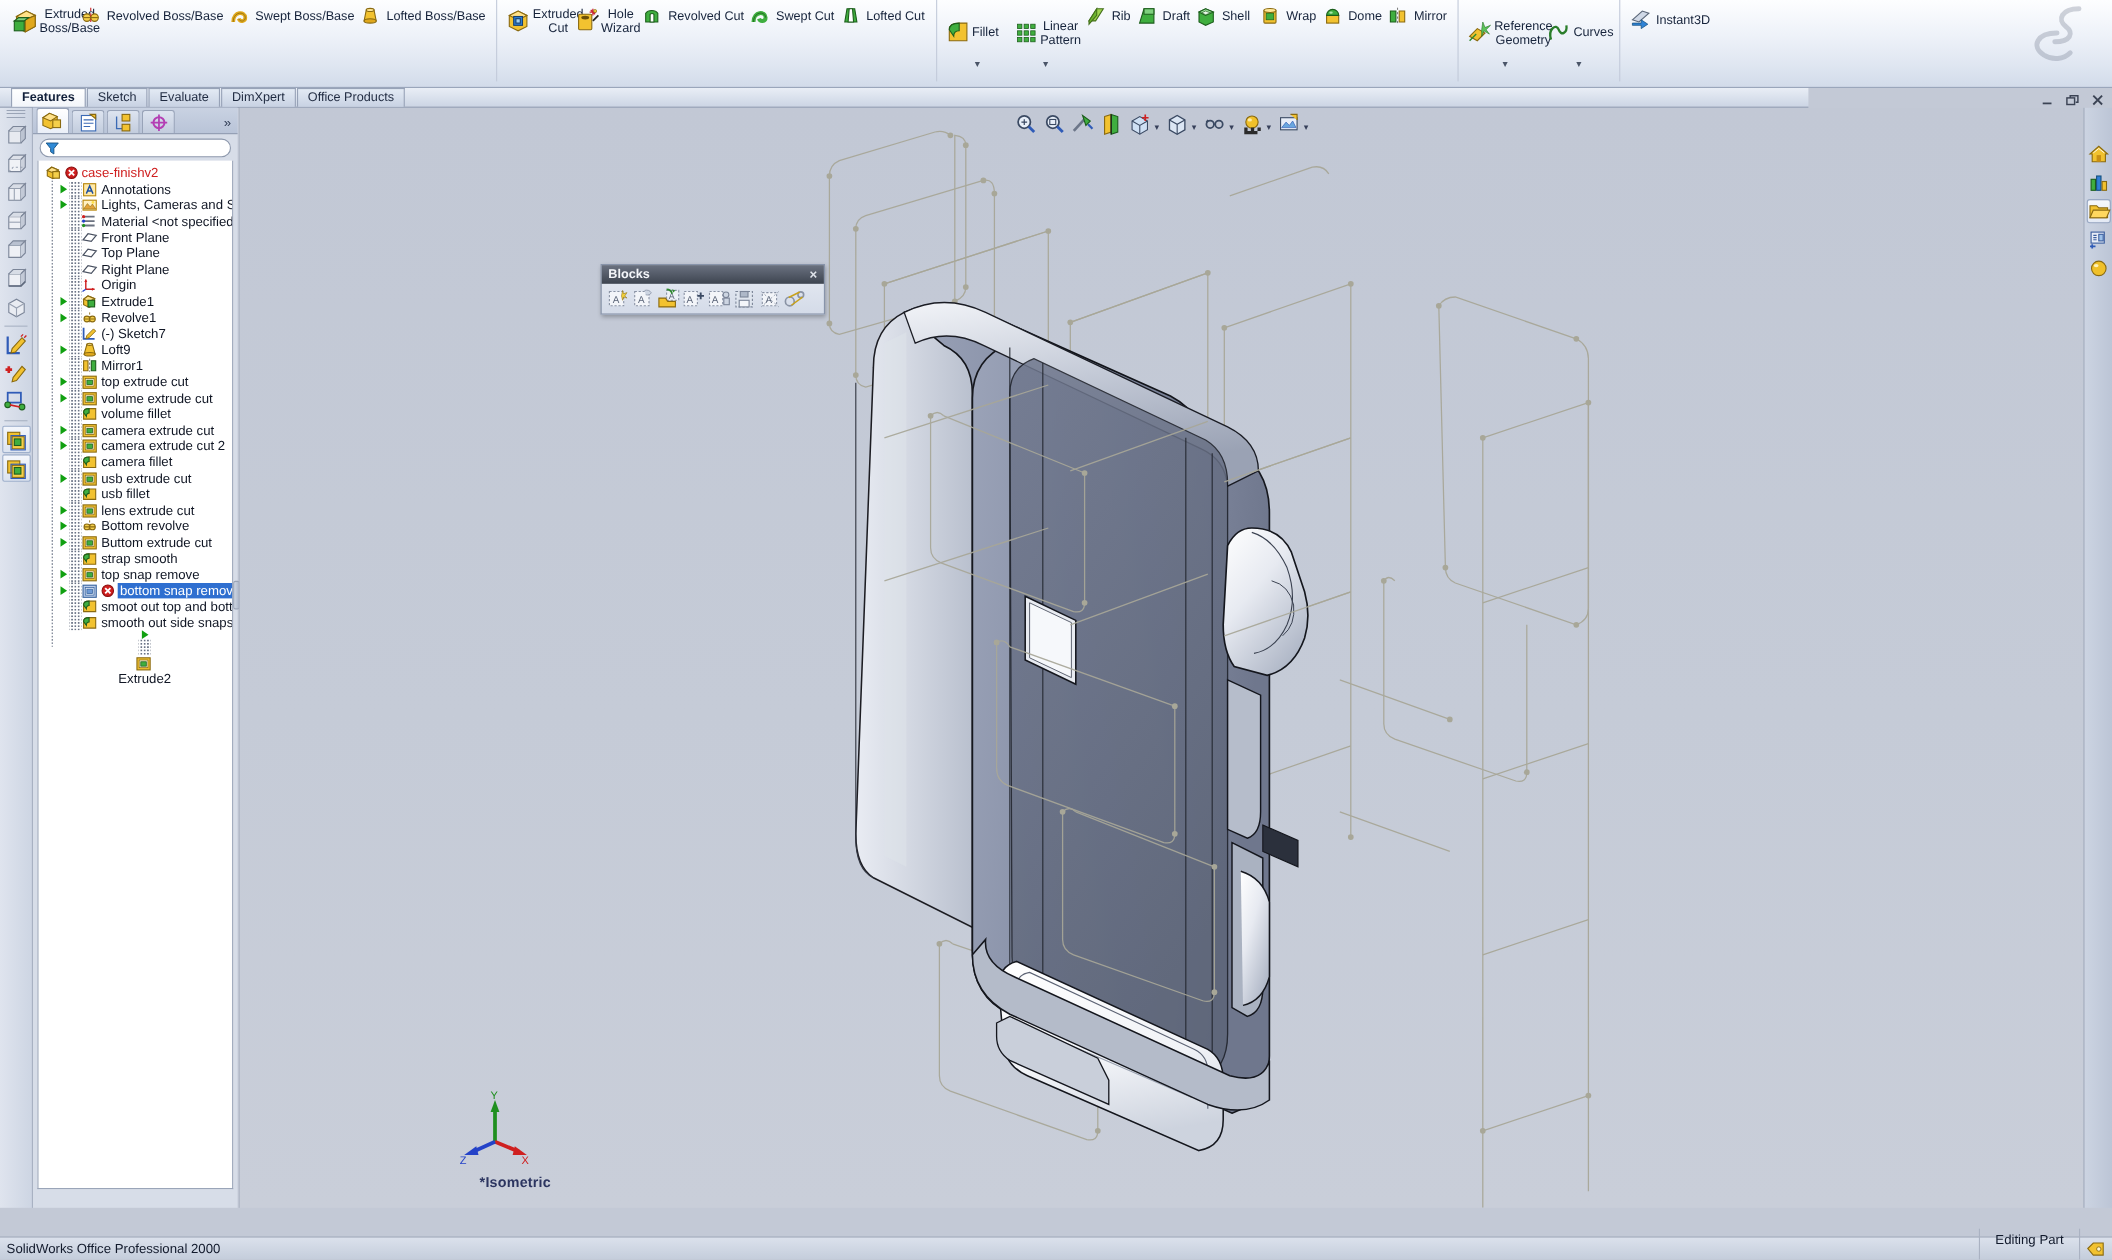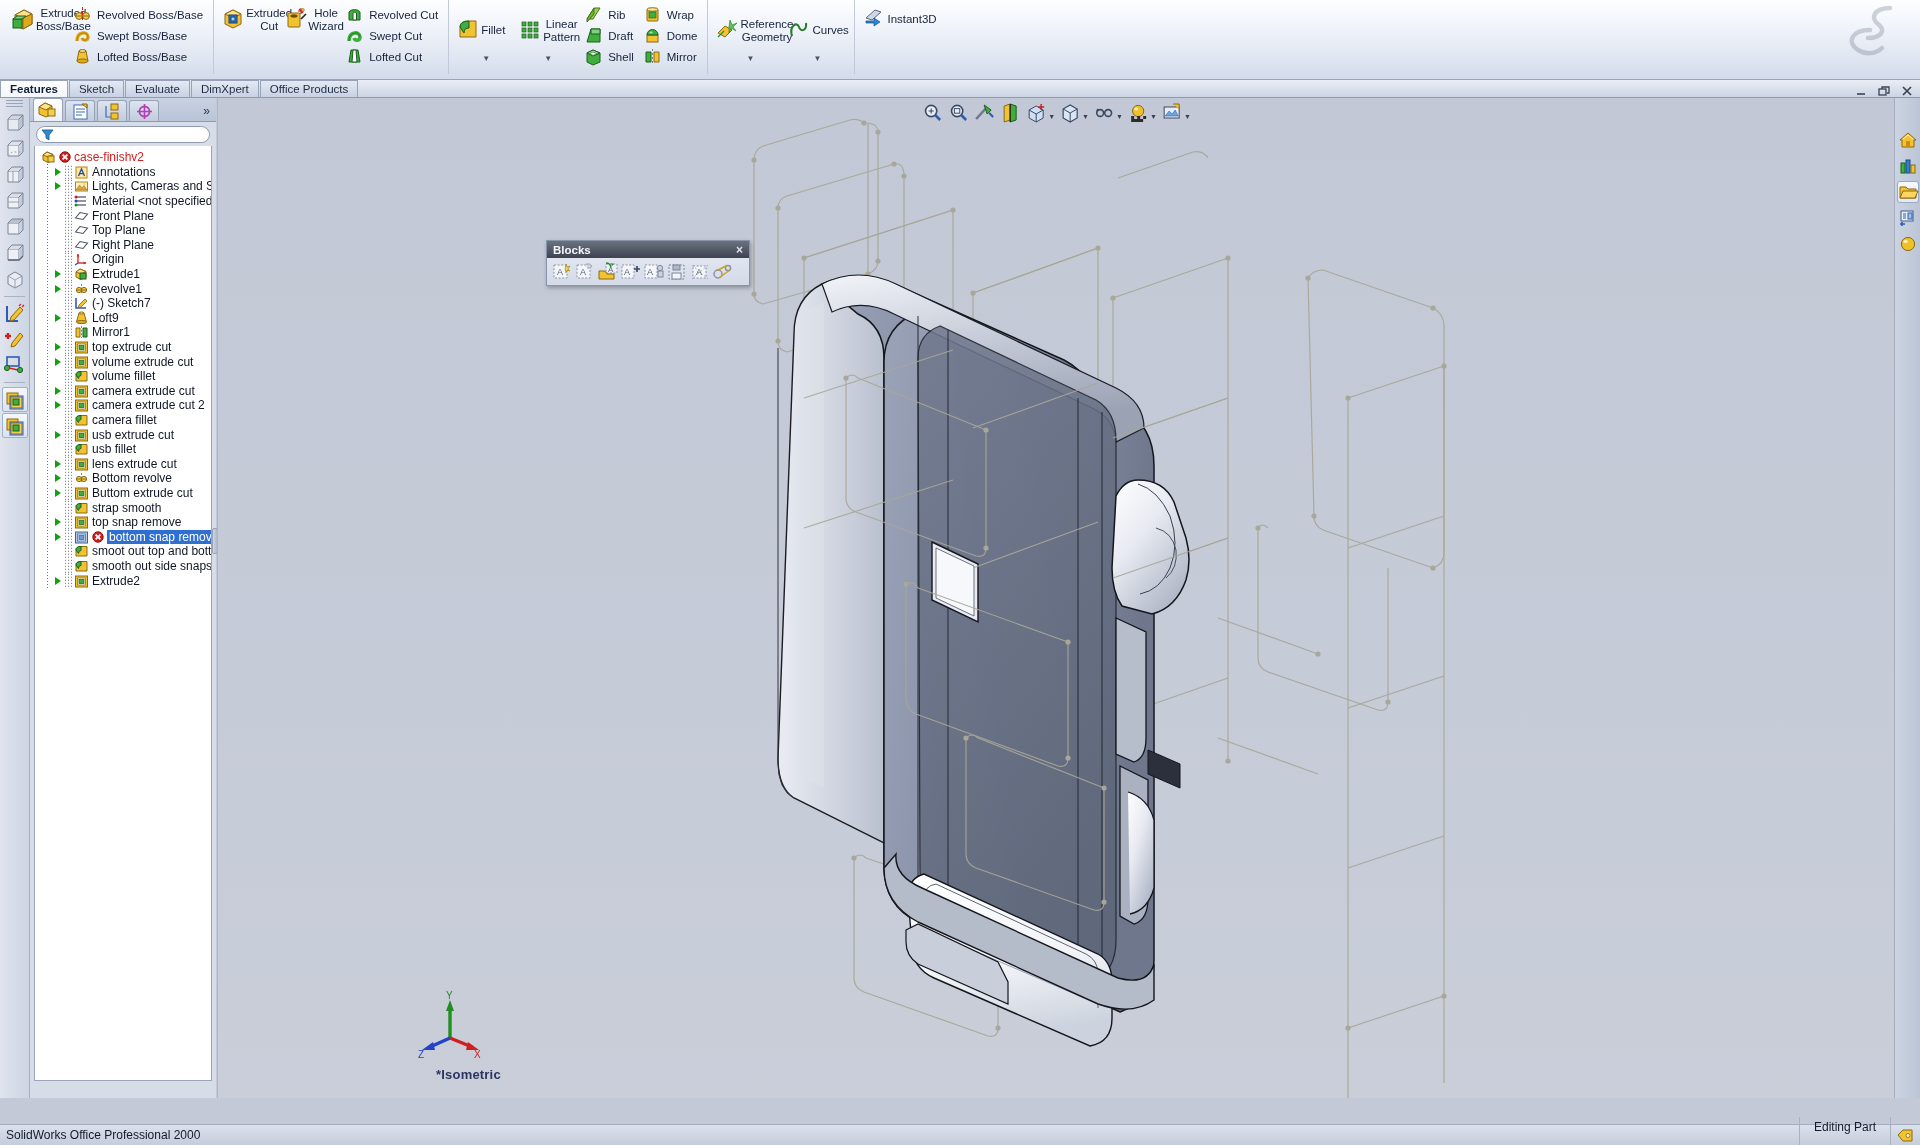--- a/index.html
+++ b/index.html
@@ -23,36 +23,36 @@
   .rb-group { display:flex; align-items:flex-start; height:74px; padding:2px 6px 0 6px;
               border-right:1px solid #c2cada; }
   .rb-group.nobord { border-right:none; }
 
   .big-btn { display:flex; flex-direction:row; align-items:center; width:62px; padding-top:3px;
              cursor:default; }
   .big-btn .lbl { font-size:11.5px; text-align:center; line-height:12.5px; color:#16233b; margin-top:2px;}
   .big-btn .ico { width:26px; height:26px; position:relative; }
   .drop-caret { width:100%; text-align:center; font-size:8px; color:#4a5568; line-height:7px; margin-top:1px;}
 
-  .col-small { display:flex; flex-direction:column; justify-content:flex-start; padding-top:2px; }
+  .col-small { display:flex; justify-content:flex-start; padding-top:2px; }
   .sm-btn { display:flex; align-items:center; height:21px; padding:0 4px 0 1px; cursor:default; }
   .sm-btn .ico { width:19px; height:19px; margin-right:5px; flex:none; position:relative;}
   .sm-btn .lbl { font-size:11.5px; color:#16233b; white-space:nowrap;}
 
   
   .ds-mark { position:absolute; right:12px; top:4px; width:78px; height:56px; opacity:.30; }
 
   
   .mdi-ctrls { position:absolute; right:6px; top:84px; display:flex; gap:9px; z-index:40;}
   .mdi-ctrls div { width:14px; height:14px; cursor:default; }
 
   
-  .tabstrip { position:absolute; left:0; top:80px; width:1920px; height:18px;
+  .tabstrip { position:absolute; left:0; top:80px; width:1644px; height:18px;
               background:linear-gradient(to bottom,#e9eef6,#ccd5e4); border-bottom:1px solid #8e9ab0;
-              display:flex; align-items:flex-end; padding-left:0;}
+              display:flex; align-items:flex-end; padding-left:10px;}
   .tab { height:17px; line-height:16px; padding:0 9px; font-size:11.5px; cursor:default;
          background:linear-gradient(to bottom,#e3eaf4,#c8d2e3); border:1px solid #97a2b7;
          border-bottom:none; margin-right:1px; color:#1f2a40;}
   .tab.active { background:linear-gradient(to bottom,#ffffff,#f2f5fa); font-weight:bold; color:#12203a;
                 position:relative; z-index:3;}
 
   
   .rail { position:absolute; left:0; top:98px; width:30px; height:1000px;
           background:linear-gradient(to right,#dfe4ee,#cdd5e3); border-right:1px solid #a8b1c2;}
   .rail-grip { height:8px; margin:2px 6px 3px 6px;
@@ -942,21 +942,21 @@
             <div class="tw"></div>
             <div class="tdots"></div>
             <span class="ticon">
               <svg width="15" height="14" viewBox="0 0 15 14">
                 <path d="M2 12 L2 6 Q2 2.5 7 2.5 L13 2.5 L13 12 Z" fill="#f2c230" stroke="#8a6a10"></path>
                 <path d="M2 6 Q2 2.5 7 2.5 L7 6.5 Q4.5 6.5 4.5 9.5 Z" fill="#3fae3f" stroke="#1c5e1c"></path>
               </svg>
             </span>
             <span class="tlbl">smooth out side snaps</span>
           </div>
-          <div class="trow" style="padding-left: 11px;">
+          <div class="trow" style="padding-left: 11px; flex-direction: column;">
             <div class="tw">
               <div class="arrow"></div>
             </div>
             <div class="tdots"></div>
             <span class="ticon">
               <svg width="15" height="14" viewBox="0 0 15 14">
                 <rect x="1.5" y="2" width="12" height="11" fill="#f2c230" stroke="#8a6a10"></rect>
                 <rect x="3.5" y="4" width="8" height="7" fill="#fff7dd" stroke="#8a6a10" stroke-width=".7"></rect>
                 <rect x="5" y="5.6" width="5" height="4" fill="#3fae3f" stroke="#1c5e1c" stroke-width=".7"></rect>
               </svg>

